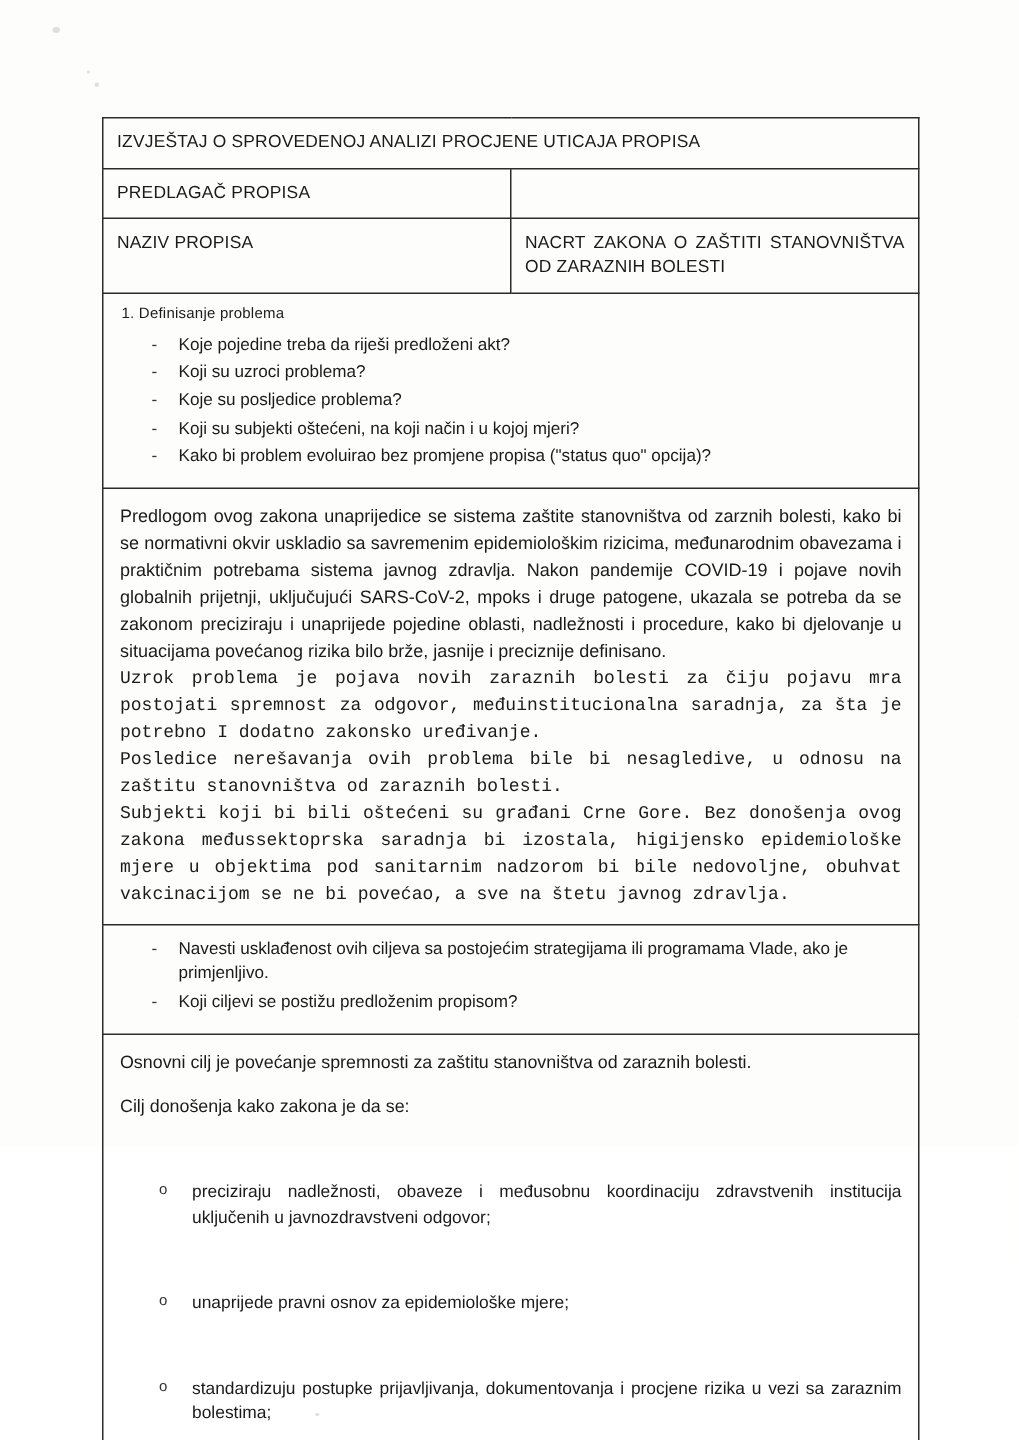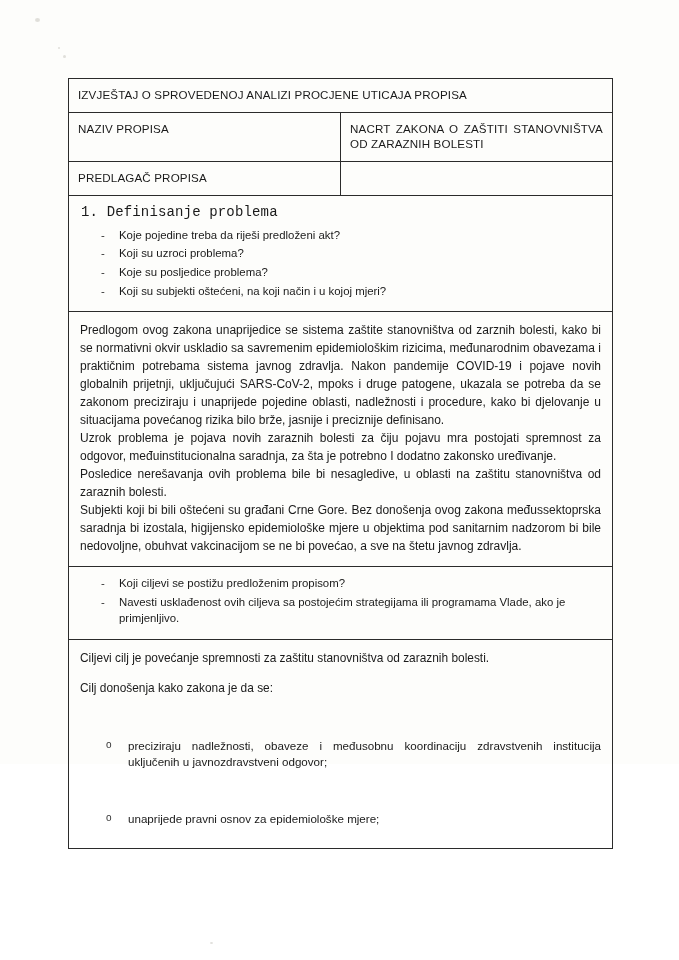--- a/index.html
+++ b/index.html
@@ -62,24 +62,23 @@
     text-align-last: left;
     letter-spacing: .1px;
   }
   .section-band {
     border: 1px solid #2b2b2b;
     border-top: none;
     padding: 8px 10px 10px 12px;
     font-size: 11.6px;
   }
   .section-title {
-    font-size: 14px;
+    font-size: 10px;
     margin-bottom: 7px;
     letter-spacing: .15px;
-    font-family: Liberation Mono, monospace;
   }
   ul.dash-list {
     list-style: none;
     margin: 0 0 0 18px;
     padding: 0;
   }
   ul.dash-list li {
     position: relative;
     padding-left: 20px;
     margin-bottom: 2.5px;
@@ -100,20 +99,21 @@
     font-size: 12px;
     line-height: 1.5;
     text-align: justify;
     text-align-last: left;
   }
   .body-block p {
     margin: 0 0 0 0;
   }
   .body-block p + p {
     margin-top: 0;
+    font-family: Liberation Mono, monospace;
   }
   .plain-block {
     border: 1px solid #2b2b2b;
     border-top: none;
     padding: 10px 11px 14px 11px;
     font-size: 11.9px;
     line-height: 1.5;
   }
   .plain-block p {
     margin: 0 0 12px 0;
@@ -155,57 +155,59 @@
   <div class="speck" style="left:210px;top:942px;width:3px;height:2px;"></div>
 
   <div class="doc">
 
     <table class="header-table">
       <tbody>
           <tr>
         <td class="title-cell" colspan="2">IZVJEŠTAJ O SPROVEDENOJ ANALIZI PROCJENE UTICAJA PROPISA</td>
       </tr>
       <tr>
+        <td class="label-cell">PREDLAGAČ PROPISA</td>
+        <td class="value-cell"></td>
+      </tr>
+      <tr>
         <td class="label-cell">NAZIV PROPISA</td>
         <td class="value-cell">NACRT ZAKONA O ZAŠTITI STANOVNIŠTVA OD ZARAZNIH BOLESTI</td>
-      </tr>
-      <tr>
-        <td class="label-cell">PREDLAGAČ PROPISA</td>
-        <td class="value-cell"></td>
       </tr>
     </tbody>
       </table>
 
     <div class="section-band">
       <div class="section-title">1. Definisanje problema</div>
       <ul class="dash-list">
         <li>Koje pojedine treba da riješi predloženi akt?</li>
         <li>Koji su uzroci problema?</li>
         <li>Koje su posljedice problema?</li>
         <li>Koji su subjekti oštećeni, na koji način i u kojoj mjeri?</li>
+        <li>Kako bi problem evoluirao bez promjene propisa ("status quo" opcija)?</li>
       </ul>
     </div>
 
     <div class="body-block">
       <p>Predlogom ovog zakona unaprijedice se sistema zaštite stanovništva od zarznih bolesti, kako bi se normativni okvir uskladio sa savremenim epidemiološkim rizicima, međunarodnim obavezama i praktičnim potrebama sistema javnog zdravlja. Nakon pandemije COVID-19 i pojave novih globalnih prijetnji, uključujući SARS-CoV-2, mpoks i druge patogene, ukazala se potreba da se zakonom preciziraju i unaprijede pojedine oblasti, nadležnosti i procedure, kako bi djelovanje u situacijama povećanog rizika bilo brže, jasnije i preciznije definisano.</p>
       <p>Uzrok problema je pojava novih zaraznih bolesti za čiju pojavu mra postojati spremnost za odgovor, međuinstitucionalna saradnja, za šta je potrebno I dodatno zakonsko uređivanje.</p>
-      <p>Posledice nerešavanja ovih problema bile bi nesagledive, u oblasti na zaštitu stanovništva od zaraznih bolesti.</p>
+      <p>Posledice nerešavanja ovih problema bile bi nesagledive, u odnosu na zaštitu stanovništva od zaraznih bolesti.</p>
       <p>Subjekti koji bi bili oštećeni su građani Crne Gore. Bez donošenja ovog zakona međussektoprska saradnja bi izostala, higijensko epidemiološke mjere u objektima pod sanitarnim nadzorom bi bile nedovoljne, obuhvat vakcinacijom se ne bi povećao, a sve na štetu javnog zdravlja.</p>
     </div>
 
     <div class="section-band">
       <ul class="dash-list">
+        <li>Navesti usklađenost ovih ciljeva sa postojećim strategijama ili programama Vlade, ako je primjenljivo.</li>
         <li>Koji ciljevi se postižu predloženim propisom?</li>
-        <li>Navesti usklađenost ovih ciljeva sa postojećim strategijama ili programama Vlade, ako je primjenljivo.</li>
       </ul>
     </div>
 
     <div class="plain-block">
-      <p>Ciljevi cilj je povećanje spremnosti za zaštitu stanovništva od zaraznih bolesti.</p>
+      <p>Osnovni cilj je povećanje spremnosti za zaštitu stanovništva od zaraznih bolesti.</p>
       <p>Cilj donošenja kako zakona je da se:</p>
       <ul class="circ-list">
         <li class="nowrap-just">preciziraju nadležnosti, obaveze i međusobnu koordinaciju zdravstvenih institucija uključenih u javnozdravstveni odgovor;</li>
         <li class="nowrap-just">unaprijede pravni osnov za epidemiološke mjere;</li>
+        <li class="nowrap-just">standardizuju postupke prijavljivanja, dokumentovanja i procjene rizika u vezi sa zaraznim bolestima;</li>
       </ul>
     </div>
 
   </div>
 </div>
 
 </body></html>

